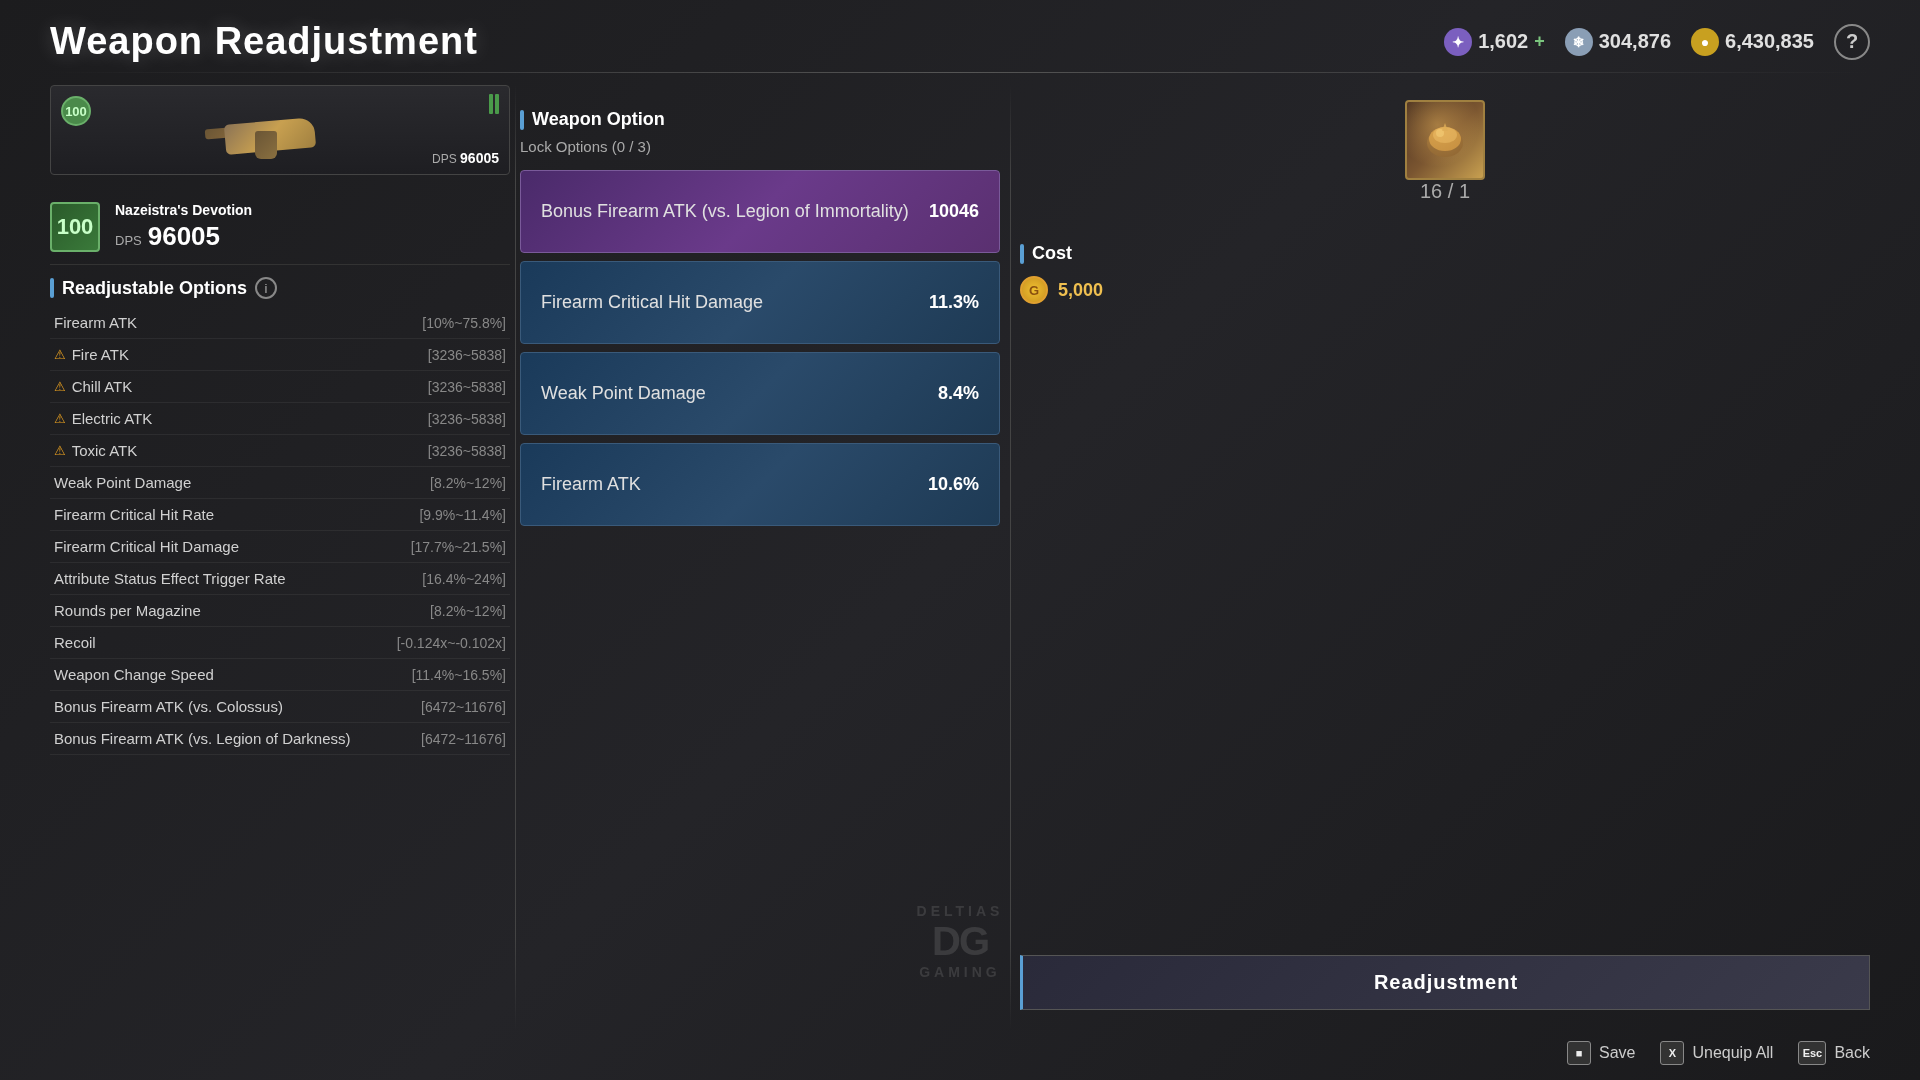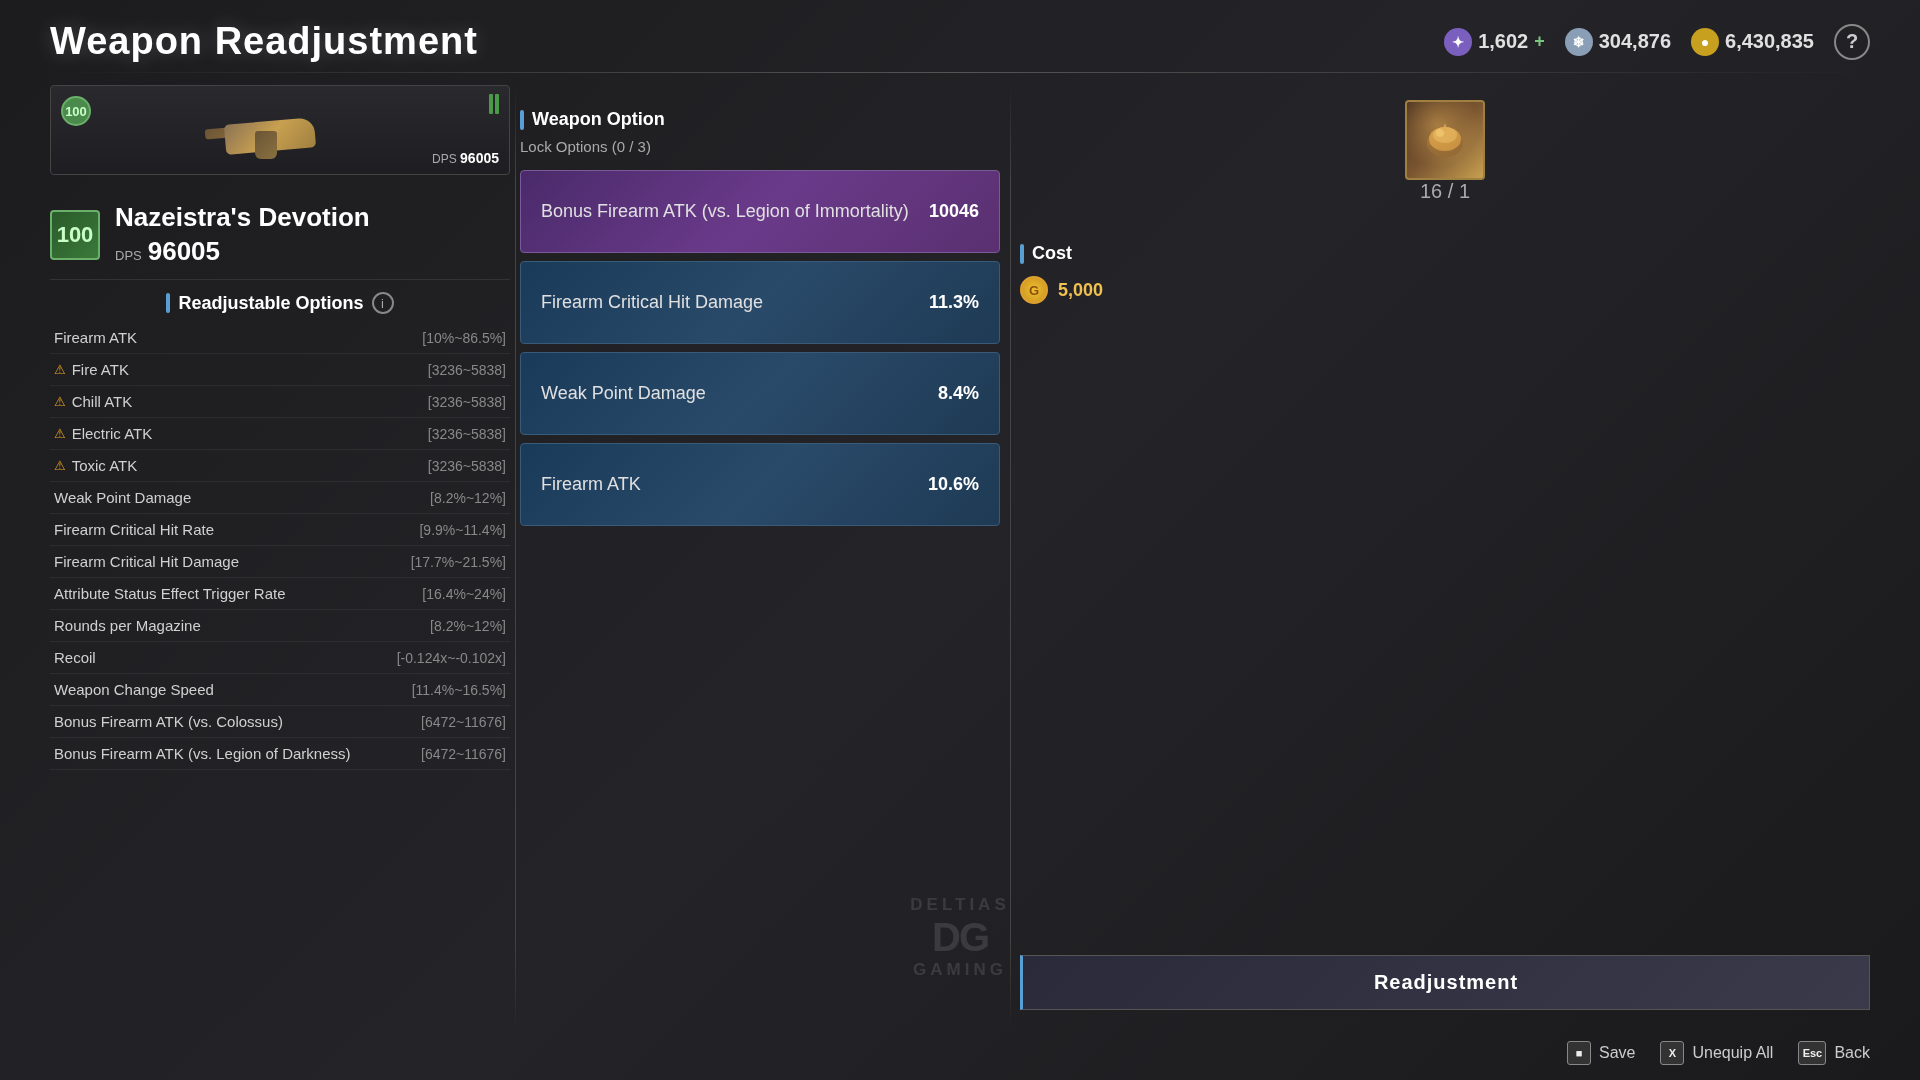--- a/index.html
+++ b/index.html
@@ -244,21 +244,21 @@
       display: flex;
       align-items: center;
       justify-content: center;
       font-size: 22px;
       font-weight: 700;
       color: #c8ffc8;
     }
 
     .weapon-name-area {}
     .weapon-name {
-      font-size: 26px;
+      font-size: 14px;
       font-weight: 700;
       color: #ffffff;
       margin-bottom: 3px;
     }
     .weapon-dps-row {
       display: flex;
       align-items: baseline;
       gap: 6px;
     }
     .dps-small-label {
@@ -271,21 +271,20 @@
       font-weight: 700;
       color: #ffffff;
     }
 
     
     .section-header {
       display: flex;
       align-items: center;
       gap: 8px;
       margin-bottom: 8px;
-      justify-content: center;
     }
 
     .section-bar {
       width: 4px;
       height: 20px;
       background: #5a9fd4;
       border-radius: 2px;
     }
 
     .section-title {
@@ -538,21 +537,21 @@
       position: absolute;
       bottom: 100px;
       left: 50%;
       transform: translateX(-50%);
       text-align: center;
       opacity: 0.25;
       pointer-events: none;
     }
 
     .watermark-text {
-      font-size: 17px;
+      font-size: 14px;
       font-weight: 700;
       letter-spacing: 4px;
       color: #888;
     }
 
     .watermark-logo {
       font-size: 40px;
       font-weight: 900;
       color: #888;
       letter-spacing: -2px;
@@ -629,21 +628,21 @@
     <div class="section-header">
       <div class="section-bar"></div>
       <span class="section-title">Readjustable Options</span>
       <div class="info-circle">i</div>
     </div>
 
     <div class="options-list">
 
     <div class="option-row">
           <div class="option-name">Firearm ATK</div>
-          <div class="option-range">[10%~86.5%]</div>
+          <div class="option-range">[10%~75.8%]</div>
         </div>
         <div class="option-row">
           <div class="option-name"><span class="warning-icon">⚠</span>Fire ATK</div>
           <div class="option-range">[3236~5838]</div>
         </div>
         <div class="option-row">
           <div class="option-name"><span class="warning-icon">⚠</span>Chill ATK</div>
           <div class="option-range">[3236~5838]</div>
         </div>
         <div class="option-row">

